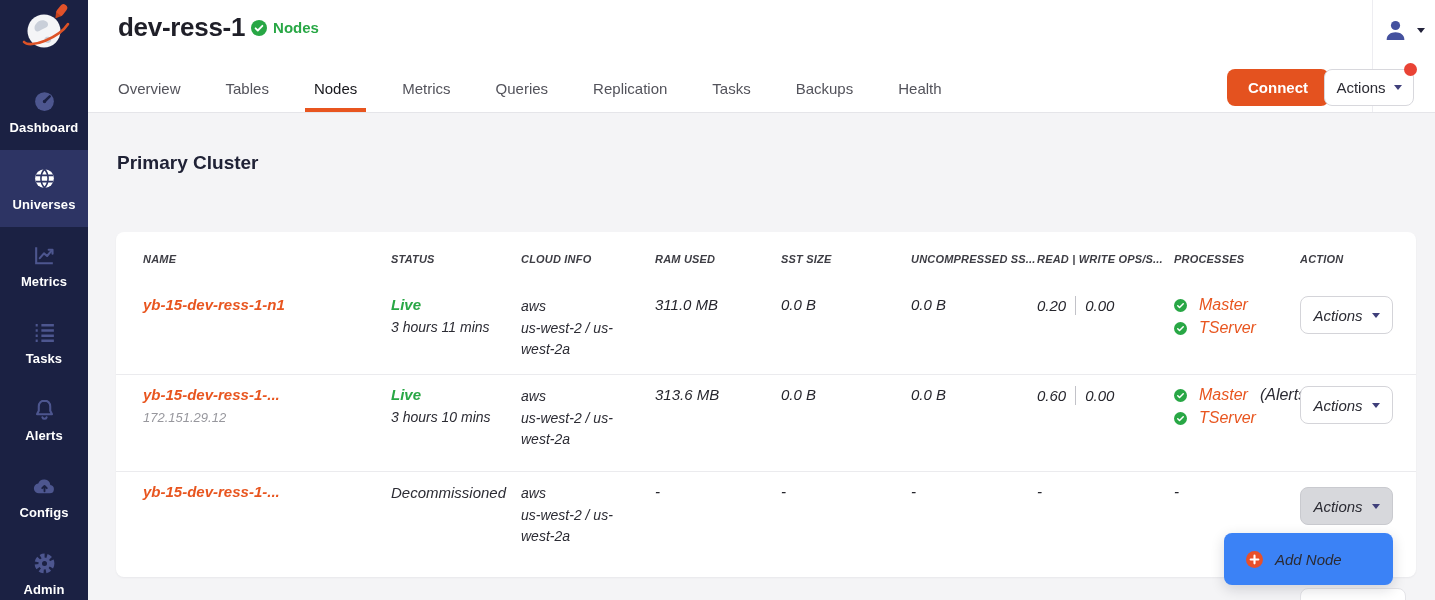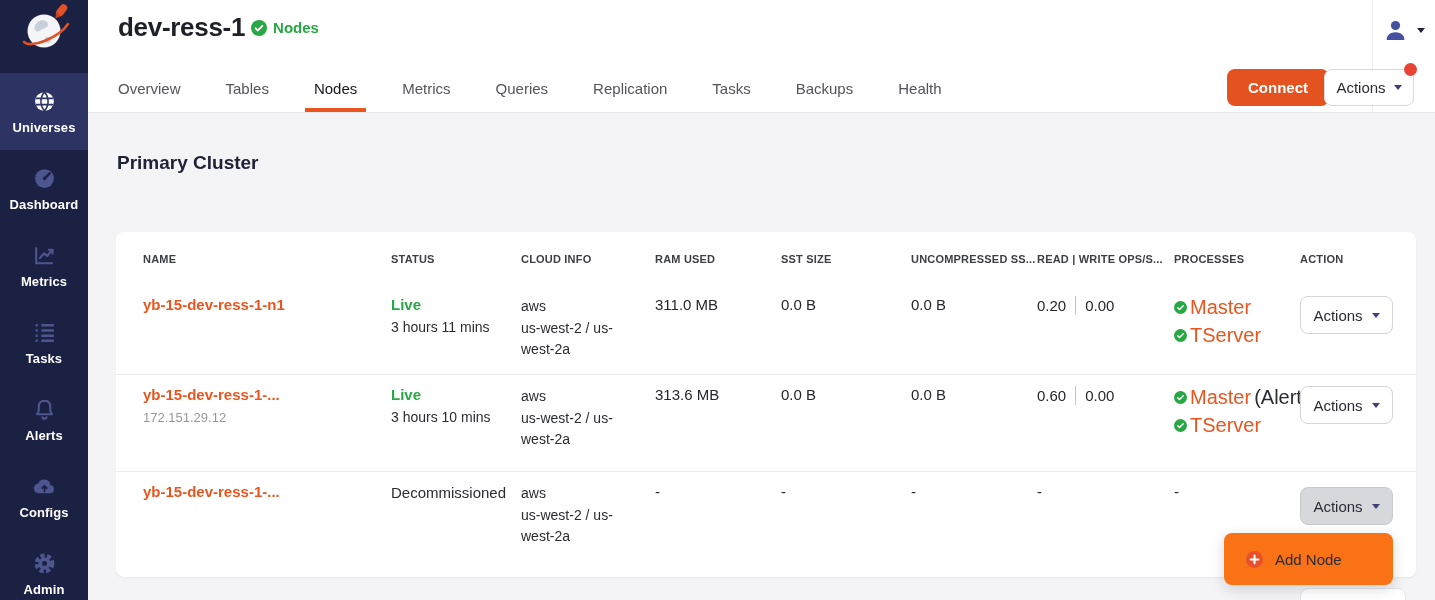--- a/index.html
+++ b/index.html
@@ -35,46 +35,46 @@
   .tabs { position:absolute; left:30px; bottom:0; display:flex; }
   .tab { margin-right:45px; padding:10px 0 15px; font-size:15px; color:#53535b; position:relative; cursor:pointer; white-space:nowrap; }
   .tab.active { color:#17171c; font-weight:500; }
   .tab.active::after { content:""; position:absolute; left:-9px; right:-9px; bottom:0; height:4px; background:#e8551f; }
   
   .connect-btn { position:absolute; left:1139px; top:69px; height:37px; padding:0 21px; background:#e4521f; border:none; border-radius:8px; color:#fff; font-size:15px; font-weight:700; font-family:inherit; cursor:pointer; }
   .actions-top-btn { position:absolute; left:1236px; top:69px; width:90px; height:37px; background:#fff; border:1px solid #d8d8dd; border-radius:8px; font-size:15px; color:#2b2b33; font-family:inherit; display:flex; align-items:center; justify-content:center; gap:8px; cursor:pointer; }
   .notif-dot { position:absolute; left:1316px; top:63px; width:13px; height:13px; border-radius:50%; background:#e94335; z-index:3; }
   
   .section-title { position:absolute; left:29px; top:152px; font-size:19px; font-weight:800; color:#202236; }
-  .card { position:absolute; left:28px; top:232px; width:1300px; height:345px; background:#ffffff; border-radius:8px; box-shadow:0 1px 2px rgba(20,20,40,0.05); }
+  .card { position:absolute; left:28px; top:232px; width:1300px; height:345px; background:#ffffff; border-radius:8px; box-shadow:0 1px 2px rgba(20,20,40,0.05);font-style:italic; }
   .thead, .tr { display:grid; grid-template-columns:248px 130px 134px 126px 130px 126px 137px 126px 116px; padding-left:27px; }
   .thead { height:53px; align-items:center; }
   .th { font-size:11px; font-weight:700; color:#3d3d44; letter-spacing:0.2px; white-space:nowrap; overflow:hidden; }
   .tr { align-items:start; padding-top:11px; }
   .tr-0 { height:90px; border-bottom:1px solid #ebebee; }
   .tr-1 { height:97px; border-bottom:1px solid #ebebee; }
   .tr-2 { height:105px; }
   .node-name { color:#e8551f; font-weight:700; font-size:15px; text-decoration:none; display:inline-block; cursor:pointer; }
   .ip { color:#97979d; font-size:13px; margin-top:6px; }
   .status-live { color:#28a745; font-weight:700; font-size:15px; }
   .uptime { color:#2b2b33; font-size:14px; margin-top:6px; }
   .status-plain { color:#2b2b33; font-size:15px; padding-top:1px; }
   .cloud-line { font-size:14px; color:#2b2b33; line-height:21.5px; }
   .zone { width:102px; }
   .val { font-size:15px; color:#26262d; }
   .rw { display:flex; align-items:center; }
   .rw-sep { width:1px; height:19px; background:#c2c2c8; margin:0 9px; }
-  .proc-line { display:flex; align-items:center; gap:3px; margin-bottom:5px; font-size:20px; }
+  .proc-line { display:flex; align-items:center; gap:12px; margin-bottom:5px; font-size:16px; }
   .proc-line svg { width:13px; height:13px; flex:none; }
   .proc-link { color:#e8551f; font-weight:500; text-decoration:none; cursor:pointer; }
   .proc-suffix { color:#2b2b33; }
   .row-actions-btn { width:93px; height:38px; background:#fff; border:1px solid #d4d4d9; border-radius:8px; font-size:15px; color:#2b2b33; font-family:inherit; display:flex; align-items:center; justify-content:center; gap:9px; cursor:pointer; }
   .row-actions-btn.pressed { background:#d7d8dc; border-color:#c9cacf; margin-top:4px; }
   
-  .action-menu { position:absolute; left:1136px; top:533px; width:169px; height:52px; background:#f97316; border-radius:8px; box-shadow:0 4px 14px rgba(20,20,40,0.16); z-index:8; display:flex; align-items:center; }
+  .action-menu { position:absolute; left:1136px; top:533px; width:169px; height:52px; background:#3b82f6; border-radius:8px; box-shadow:0 4px 14px rgba(20,20,40,0.16); z-index:8; display:flex; align-items:center;font-style:italic; }
   .menu-item { display:flex; align-items:center; gap:12px; padding-left:22px; width:100%; cursor:pointer; font-size:15px; color:#2b2b33; }
   .menu-item svg { width:17px; height:17px; flex:none; }
   .partial-element { position:absolute; left:1212px; top:588px; width:106px; height:26px; background:#fff; border:1px solid #e4e4e8; border-radius:8px; z-index:6; }
 </style>
 </head>
 <body>
 
 <div class="sidebar">
   <div class="logo">
     <svg viewBox="0 0 56 56">
@@ -82,38 +82,38 @@
       <path d="M20 22c2-4 8-5 11-2 2 2 1 5-2 6-4 1-6 5-9 3-2-1-2-5 0-7z" fill="#c9cfd9"></path>
       <path d="M30 35c3-1 6 1 5 4-1 2-4 3-6 1-1-2-1-4 1-5z" fill="#c9cfd9"></path>
       <path d="M8 40 A 26 10 -28 0 0 52 22" stroke="#dd5226" stroke-width="2.6" fill="none" stroke-linecap="round"></path>
       <g transform="rotate(38 44 10)">
         <rect x="40.5" y="1" width="7.5" height="13" rx="3.7" fill="#e2522a"></rect>
         <path d="M41 12.5h6.5l-3.2 5.5z" fill="#c6431d"></path>
       </g>
     </svg>
   </div>
   <div class="nav">
-    <div class="nav-item active">
-      <span class="nav-icon">
-        <svg viewBox="0 0 24 24">
-            <circle cx="12" cy="12" r="9" fill="currentColor"></circle>
-            <path d="M12 3a13.5 13.5 0 0 0 0 18M12 3a13.5 13.5 0 0 1 0 18M3.6 9h16.8M3.6 15h16.8" stroke="#2d3464" stroke-width="1.5" fill="none"></path>
-          </svg>
-      </span>
-      <span class="nav-label">Universes</span>
-    </div>
     <div class="nav-item">
       <span class="nav-icon">
         <svg viewBox="0 0 24 24">
             <circle cx="12" cy="12" r="9" fill="currentColor"></circle>
             <path d="M12 12L17 7" stroke="#1b2143" stroke-width="2.4" stroke-linecap="round"></path>
             <circle cx="12" cy="12" r="1.6" fill="#1b2143"></circle>
           </svg>
       </span>
       <span class="nav-label">Dashboard</span>
+    </div>
+    <div class="nav-item active">
+      <span class="nav-icon">
+        <svg viewBox="0 0 24 24">
+            <circle cx="12" cy="12" r="9" fill="currentColor"></circle>
+            <path d="M12 3a13.5 13.5 0 0 0 0 18M12 3a13.5 13.5 0 0 1 0 18M3.6 9h16.8M3.6 15h16.8" stroke="#2d3464" stroke-width="1.5" fill="none"></path>
+          </svg>
+      </span>
+      <span class="nav-label">Universes</span>
     </div>
     <div class="nav-item">
       <span class="nav-icon">
         <svg viewBox="0 0 24 24" fill="none" stroke="currentColor" stroke-width="2">
             <path d="M4 4v15.5h16"></path>
             <path d="M7.5 14.5l4-4.5 3 2.5 4.5-5.5" stroke-linecap="round" stroke-linejoin="round"></path>
             <path d="M19.7 10.2V6.4H16" stroke-linecap="round" stroke-linejoin="round"></path>
           </svg>
       </span>
       <span class="nav-label">Metrics</span>

